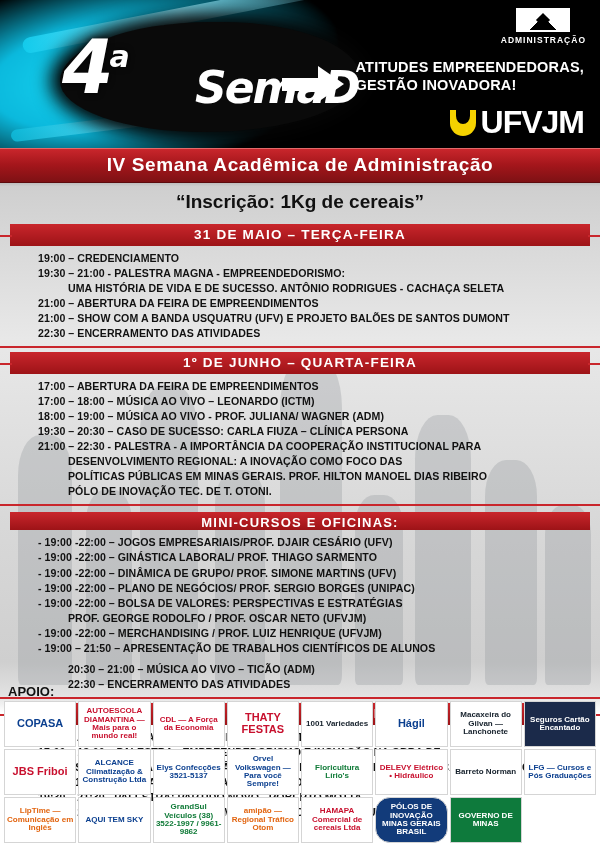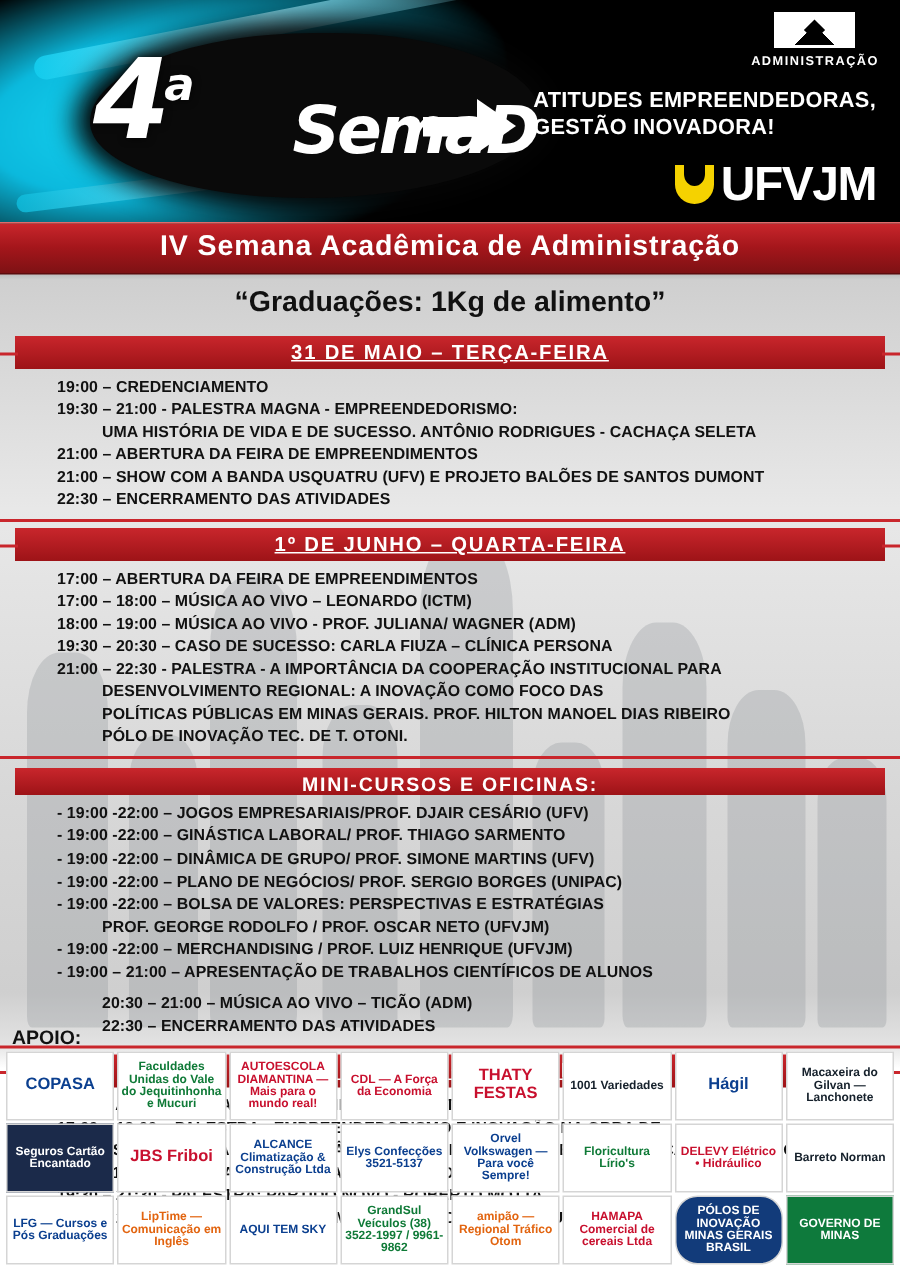--- a/index.html
+++ b/index.html
@@ -175,21 +175,20 @@
   .day-header {
     position: relative;
     text-align: center;
     font-size: 13.5px;
     font-weight: bold;
     color: #fff;
     background: linear-gradient(180deg,#c9262c 0%, #9d1317 100%);
     margin: 4px 10px 0 10px;
     padding: 3px 0 4px 0;
     letter-spacing: 1.2px;
-    text-decoration: underline;
   }
   .day-header::before,
   .day-header::after {
     content: "";
     position: absolute;
     top: 50%;
     width: 12px; height: 2px;
     background: #c9262c;
   }
   .day-header::before { left: -10px; }
@@ -320,21 +319,21 @@
         <div>GESTÃO INOVADORA!</div>
       </div>
 
       <div class="ufvjm">
         <div class="v"></div>
         <div class="txt">UFVJM</div>
       </div>
     </div>
 
     <div class="title-bar">IV Semana Acadêmica de Administração</div>
-    <div class="subtitle">“Graduações: 1Kg de alimento”</div>
+    <div class="subtitle">“Inscrição: 1Kg de cereais”</div>
 
     <div class="day-header">31 DE MAIO – TERÇA-FEIRA</div>
     <div class="section">
       <div class="line">19:00 – CREDENCIAMENTO</div>
       <div class="line">19:30 – 21:00 - PALESTRA MAGNA - EMPREENDEDORISMO:</div>
       <div class="line indent">UMA HISTÓRIA DE VIDA E DE SUCESSO. ANTÔNIO RODRIGUES - CACHAÇA SELETA</div>
       <div class="line">21:00 – ABERTURA DA FEIRA DE EMPREENDIMENTOS</div>
       <div class="line">21:00 – SHOW COM A BANDA USQUATRU (UFV) E PROJETO BALÕES DE SANTOS DUMONT</div>
       <div class="line">22:30 – ENCERRAMENTO DAS ATIVIDADES</div>
     </div>
@@ -355,21 +354,21 @@
 
     <div class="mini-header">MINI-CURSOS E OFICINAS:</div>
     <div class="section">
       <div class="line">- 19:00 -22:00 – JOGOS EMPRESARIAIS/PROF. DJAIR CESÁRIO (UFV)</div>
       <div class="line">- 19:00 -22:00 – GINÁSTICA LABORAL/ PROF. THIAGO SARMENTO</div>
       <div class="line">- 19:00 -22:00 – DINÂMICA DE GRUPO/ PROF. SIMONE MARTINS (UFV)</div>
       <div class="line">- 19:00 -22:00 – PLANO DE NEGÓCIOS/ PROF. SERGIO BORGES (UNIPAC)</div>
       <div class="line">- 19:00 -22:00 – BOLSA DE VALORES: PERSPECTIVAS E ESTRATÉGIAS</div>
       <div class="line indent">PROF. GEORGE RODOLFO / PROF. OSCAR NETO (UFVJM)</div>
       <div class="line">- 19:00 -22:00 – MERCHANDISING / PROF. LUIZ HENRIQUE (UFVJM)</div>
-      <div class="line">- 19:00 – 21:00 – APRESENTAÇÃO DE TRABALHOS CIENTÍFICOS DE ALUNOS</div>
+      <div class="line">- 19:00 – 21:50 – APRESENTAÇÃO DE TRABALHOS CIENTÍFICOS DE ALUNOS</div>
       <div class="spacer"></div>
       <div class="line indent">20:30 – 21:00 – MÚSICA AO VIVO – TICÃO (ADM)</div>
       <div class="line indent">22:30 – ENCERRAMENTO DAS ATIVIDADES</div>
     </div>
     <div class="rule"></div>
 
     <div class="day-header">2 DE JUNHO – QUINTA-FEIRA</div>
     <div class="section">
       <div class="line">17:00 – ABERTURA DA FEIRA DE EMPREENDIMENTOS</div>
       <div class="line">17:00 – 18:00 – PALESTRA - EMPREENDEDORISMO E INOVAÇÃO NA OBRA DE</div>
@@ -378,21 +377,20 @@
       <div class="line">19:30 – 21:30 - PALESTRA: PARTIDO NOVO - ROBERTO MOTTA</div>
       <div class="line">22:00 – 23:00 – SHOW DE ENCERRAMENTO – BANDA DESCONDUTA (ADM)</div>
     </div>
 
   </div>
 
   <div class="apoio">
     <div class="apoio-label">APOIO:</div>
     <div class="sponsor-grid">
       <div class="sp c-blue big">COPASA</div>
-      <div class="sp c-green">Faculdades Unidas do Vale do Jequitinhonha e Mucuri</div>
       <div class="sp c-red">AUTOESCOLA DIAMANTINA — Mais para o mundo real!</div>
       <div class="sp c-red">CDL — A Força da Economia</div>
       <div class="sp c-red big">THATY FESTAS</div>
       <div class="sp c-dark">1001 Variedades</div>
       <div class="sp c-blue big">Hágil</div>
       <div class="sp c-dark">Macaxeira do Gilvan — Lanchonete</div>
 
       <div class="sp sp-dark-bg">Seguros Cartão Encantado</div>
       <div class="sp c-red big">JBS Friboi</div>
       <div class="sp c-blue">ALCANCE Climatização &amp; Construção Ltda</div>

